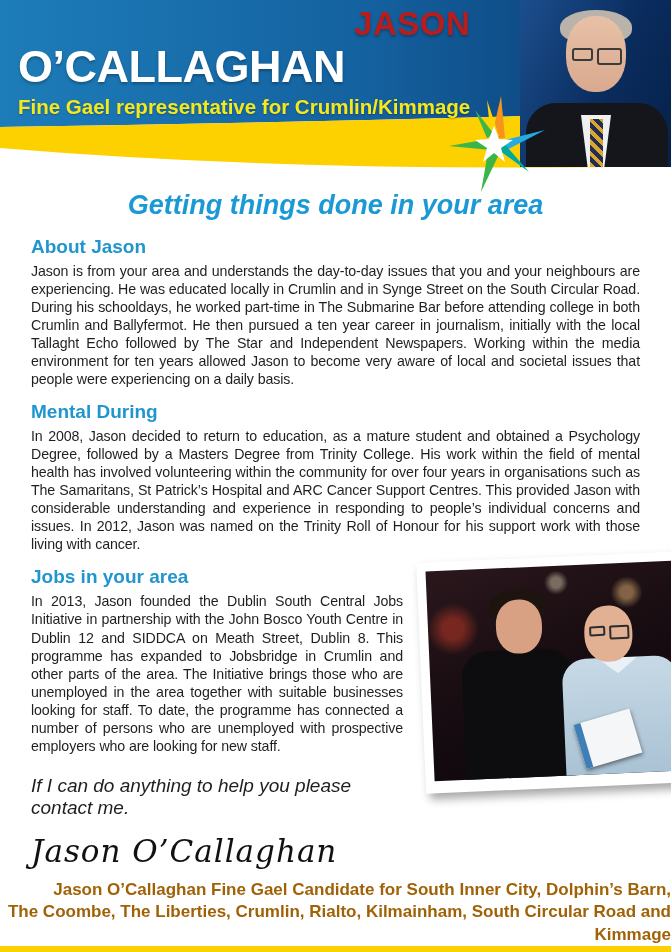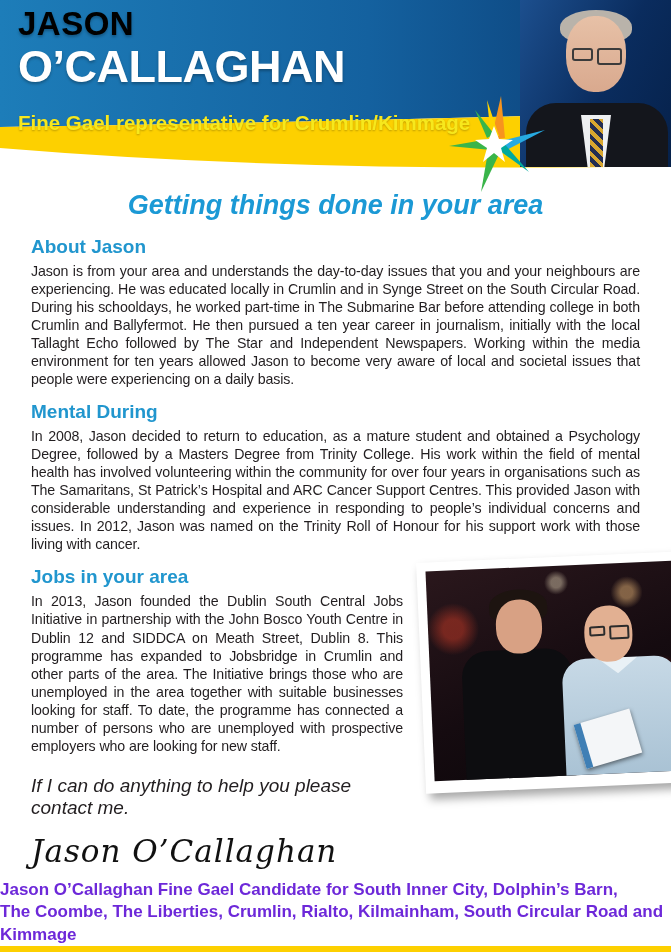--- a/index.html
+++ b/index.html
@@ -21,28 +21,29 @@
   .hero-photo .p-hair { position:absolute; left:40px; top:10px; width:72px; height:34px; background:#b9b3aa; border-radius:50% 50% 42% 42%; }
   .hero-photo .p-face { position:absolute; left:46px; top:16px; width:60px; height:76px; background:linear-gradient(#e7c1a7,#d9a98e); border-radius:46%; }
   .hero-photo .p-glasses { position:absolute; left:52px; top:48px; width:21px; height:13px; border:2px solid #3b3b3b; border-radius:3px; }
   .hero-photo .p-glasses::after { content:""; position:absolute; left:23px; top:-2px; width:21px; height:13px; border:2px solid #3b3b3b; border-radius:3px; }
   .hero-photo .p-suit { position:absolute; left:6px; bottom:0; width:142px; height:64px; background:#14161c; border-radius:30px 30px 0 0; }
   .hero-photo .p-shirt { position:absolute; left:61px; bottom:0; width:30px; height:52px; background:#eef0f2; clip-path:polygon(0 0,100% 0,78% 100%,22% 100%); }
   .hero-photo .p-tie { position:absolute; left:70px; bottom:0; width:13px; height:48px; background:repeating-linear-gradient(45deg,#d8a62f 0 4px,#232d52 4px 8px); }
   .hero-star { position:absolute; left:441px; top:92px; z-index:3; }
   .hero-text { position:absolute; left:18px; top:5px; z-index:2; }
   .hero-first {
-    color:#000000; font-weight:bold; font-size:33px; letter-spacing:.5px;
+    color:#b91c1c; font-weight:bold; font-size:33px; letter-spacing:.5px;
     text-shadow:0 2px 3px rgba(0,0,0,.28);
+    text-align:right;
   }
   .hero-last {
     color:#fff; font-weight:bold; font-size:45px; letter-spacing:-.5px; margin-top:-2px;
     text-shadow:0 2px 3px rgba(0,0,0,.28);
   }
-  .hero-tagline { color:#f7e81c; font-weight:bold; font-size:20.5px; margin-top:18px; text-shadow:0 1px 2px rgba(0,0,0,.25); }
+  .hero-tagline { color:#f7e81c; font-weight:bold; font-size:20.5px; margin-top:2px; text-shadow:0 1px 2px rgba(0,0,0,.25); }
 
   
   .headline { text-align:center; font-size:27px; font-weight:bold; font-style:italic; color:#1b99d5; margin:20px 0 2px; flex:none; }
   .content { padding:0 31px; flex:none; }
   .section-title { font-size:19px; font-weight:bold; color:#2196ce; margin:13px 0 4px; }
   .body-text { font-size:14.2px; line-height:1.27; text-align:justify; letter-spacing:-.1px; }
   .jobs-row { display:flex; margin-top:0; }
   .jobs-left { width:372px; flex:none; }
   .jobs-right { flex:1; padding-left:16px; padding-top:4px; }
   .cta { font-style:italic; font-size:19px; margin-top:20px; }
@@ -66,21 +67,21 @@
   .g-body { position:absolute; left:32px; top:82px; width:110px; height:130px; background:#0d0d10; border-radius:26px 26px 0 0; }
   .j-head { position:absolute; left:156px; top:42px; width:48px; height:56px; background:#e2b092; border-radius:46%; }
   .j-glasses { position:absolute; left:161px; top:62px; width:16px; height:10px; border:2px solid #2c2c2c; border-radius:2px; }
   .j-glasses::after { content:""; position:absolute; left:18px; top:-2px; width:16px; height:10px; border:2px solid #2c2c2c; border-radius:2px; }
   .j-body { position:absolute; left:132px; top:94px; width:116px; height:118px; background:linear-gradient(#c7d9e6,#a9c2d4); border-radius:24px 24px 0 0; }
   .j-collar { position:absolute; left:168px; top:94px; width:40px; height:16px; background:#e9f1f6; clip-path:polygon(0 0,100% 0,50% 100%); }
   .j-papers { position:absolute; left:146px; top:152px; width:58px; height:46px; background:#f4f6f8; border-left:7px solid #3f7fb5; transform:rotate(-14deg); box-shadow:0 2px 4px rgba(0,0,0,.5); }
   .photo-caption { width:258px; font-size:12.3px; font-style:italic; line-height:1.3; text-align:justify; margin:16px 0 0 8px; }
 
   
-  .candidate-banner { text-align:left; font-size:17px; font-weight:bold; color:#6d28d9; line-height:1.32; margin-top:10px; flex:none; }
+  .candidate-banner { text-align:right; font-size:17px; font-weight:bold; color:#a16207; line-height:1.32; margin-top:10px; flex:none; }
   .footer-wrap { margin-top:auto; flex:none; }
   .divider-yellow { height:11px; background:#fdd000; }
 </style>
 </head>
 <body>
 
 <div class="page">
 
   <header class="hero">
     <svg class="hero-bg" width="671" height="185" viewBox="0 0 671 185">

